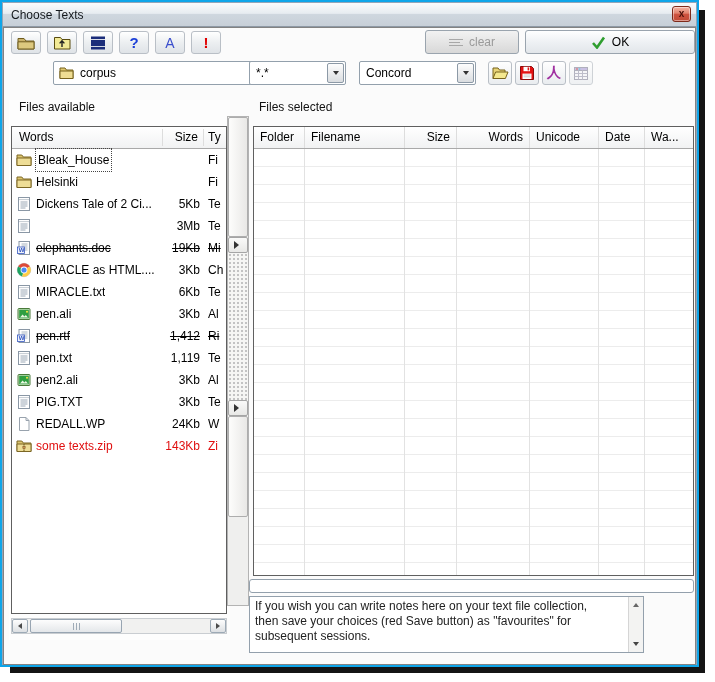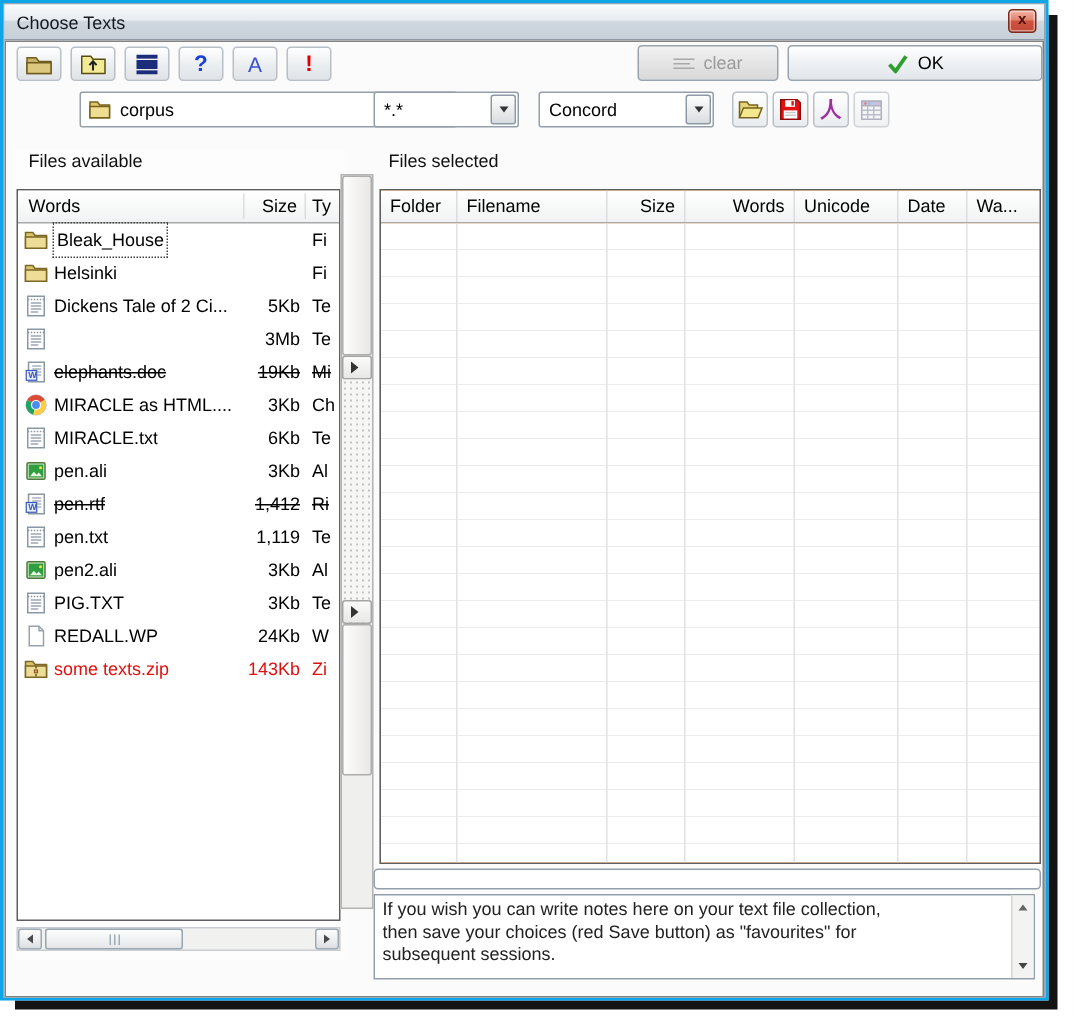--- a/index.html
+++ b/index.html
@@ -81,35 +81,35 @@
   .strip .sm-bot{top:299px;height:101px;border-radius:2px;}
   .strip .dots{position:absolute;left:0;top:136px;width:20px;height:235px;background:#f6f6f4;
     background-image:radial-gradient(#c3c3c3 0.8px,transparent 0.9px);background-size:4px 4px;}
   .strip .sarrow{position:absolute;left:0;width:20px;height:16px;border:1px solid #a5a5a5;border-radius:2px;
     background:linear-gradient(to bottom,#fafaf9,#e8e8e6);display:flex;align-items:center;justify-content:flex-start;padding-left:5px;}
   .strip .sa1{top:120px;}
   .strip .sa2{top:283px;}
   .strip .tri-r{border-top-width:4px;border-bottom-width:4px;border-left-width:5px;border-left-color:#333;}
 
   
-  .rtable{position:absolute;left:249px;top:98px;width:441px;height:450px;background:#fdba74;border:1px solid #5f5f5f;overflow:hidden;}
+  .rtable{position:absolute;left:249px;top:98px;width:441px;height:450px;background:#5eead4;border:1px solid #5f5f5f;overflow:hidden;}
   .rheader{position:relative;height:22px;background:linear-gradient(to bottom,#ffffff,#f1f2f3);border-bottom:1px solid #a9a9a9;display:flex;}
   .rheader .hc{line-height:21px;padding:0 6px;border-right:1px solid #ddd;white-space:nowrap;overflow:hidden;}
   .rheader .hc:last-child{border-right:none;}
   .hc.ra{text-align:right;}
   .rbody{position:absolute;left:0;top:22px;right:0;bottom:0;
     background:repeating-linear-gradient(to bottom,#fff 0,#fff 17px,#ececec 17px,#ececec 18px);display:flex;}
   .rbody .gc{height:100%;border-right:1px solid #e2e2e2;}
   .rbody .gc:last-child{border-right:none;}
   .cw0{width:51px;}.cw1{width:100px;}.cw2{width:52px;}.cw3{width:73px;}.cw4{width:69px;}.cw5{width:46px;}.cw6{width:50px;flex:1;}
 
   
   .note-input{position:absolute;left:245px;top:551px;width:445px;height:14px;background:#fff;
     border:1px solid #93a0ac;border-radius:3px;}
-  .notes{position:absolute;left:245px;top:568px;width:441px;height:57px;background:#fff;border:1px solid #93a0ac;padding-left:24px;}
+  .notes{position:absolute;left:245px;top:568px;width:395px;height:57px;background:#fff;border:1px solid #93a0ac;padding-left:24px;}
   .notes .ntext{position:absolute;left:5px;top:2px;right:20px;bottom:2px;line-height:15px;color:#222;white-space:pre-wrap;overflow:hidden;}
   .vscroll{position:absolute;right:0;top:0;bottom:0;width:15px;background:#f3f3f2;border-left:1px solid #d5d5d5;}
   .vscroll .vup{position:absolute;top:2px;left:0;width:14px;height:12px;display:flex;align-items:center;justify-content:center;}
   .vscroll .vdn{position:absolute;bottom:2px;left:0;width:14px;height:12px;display:flex;align-items:center;justify-content:center;}
 
   
   .statusbar{position:absolute;left:0px;top:616px;width:691px;height:21px;
     background:linear-gradient(to bottom,#f7f7f6,#e9e9e7);border-top:1px solid #d2d2d0;}
   .statusbar .seg{position:absolute;top:0;line-height:20px;padding-left:7px;white-space:nowrap;color:#1a1a1a;}
   .statusbar .sep{position:absolute;top:2px;bottom:2px;width:1px;background:#c6c6c4;box-shadow:1px 0 0 #fff;}

